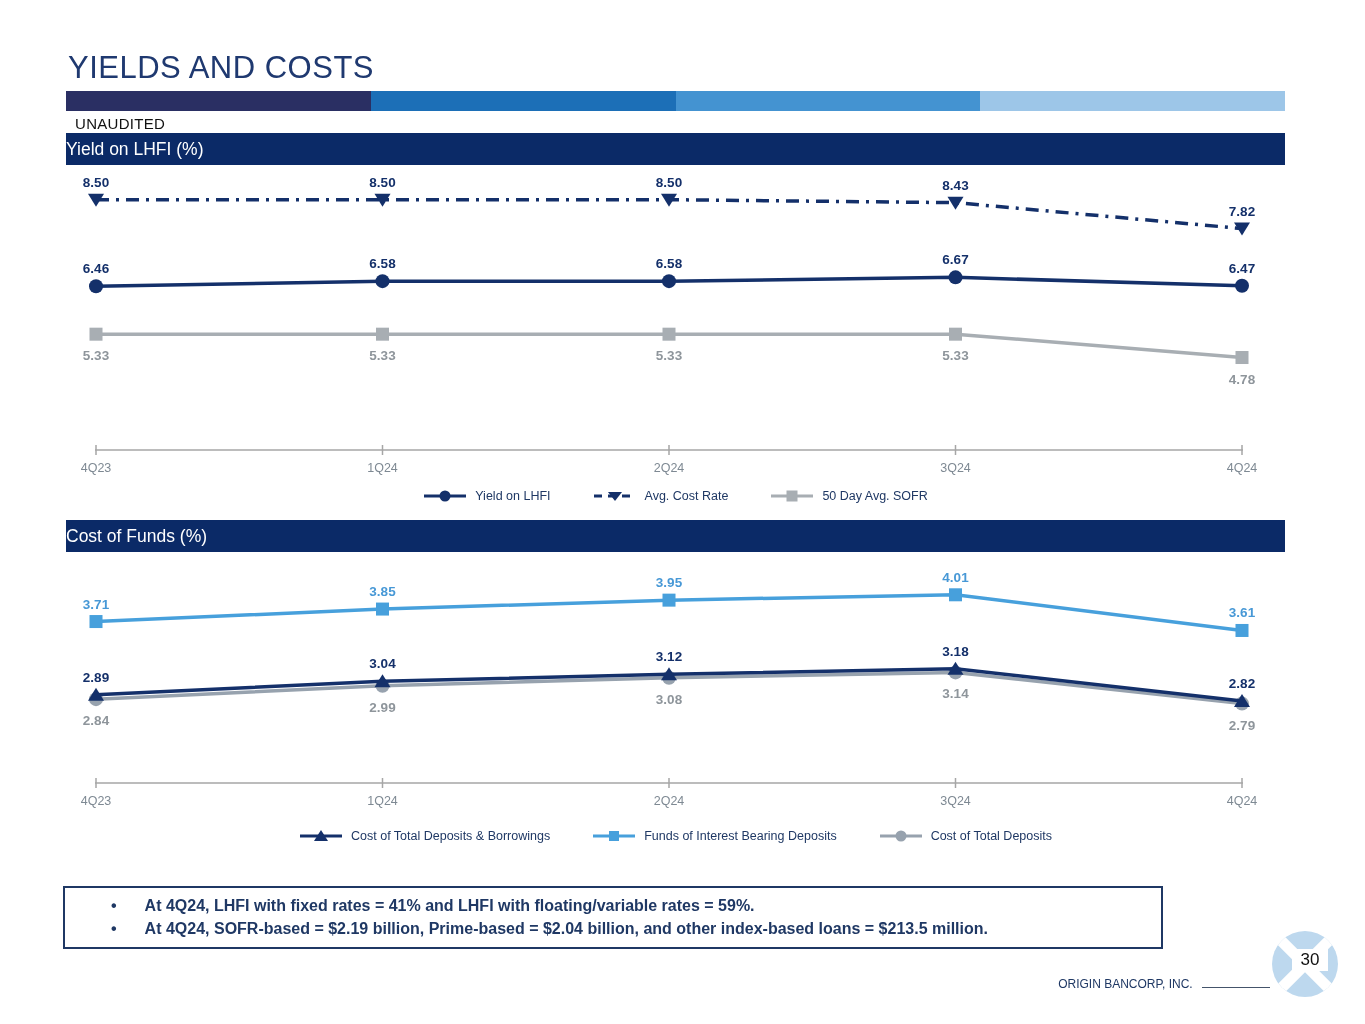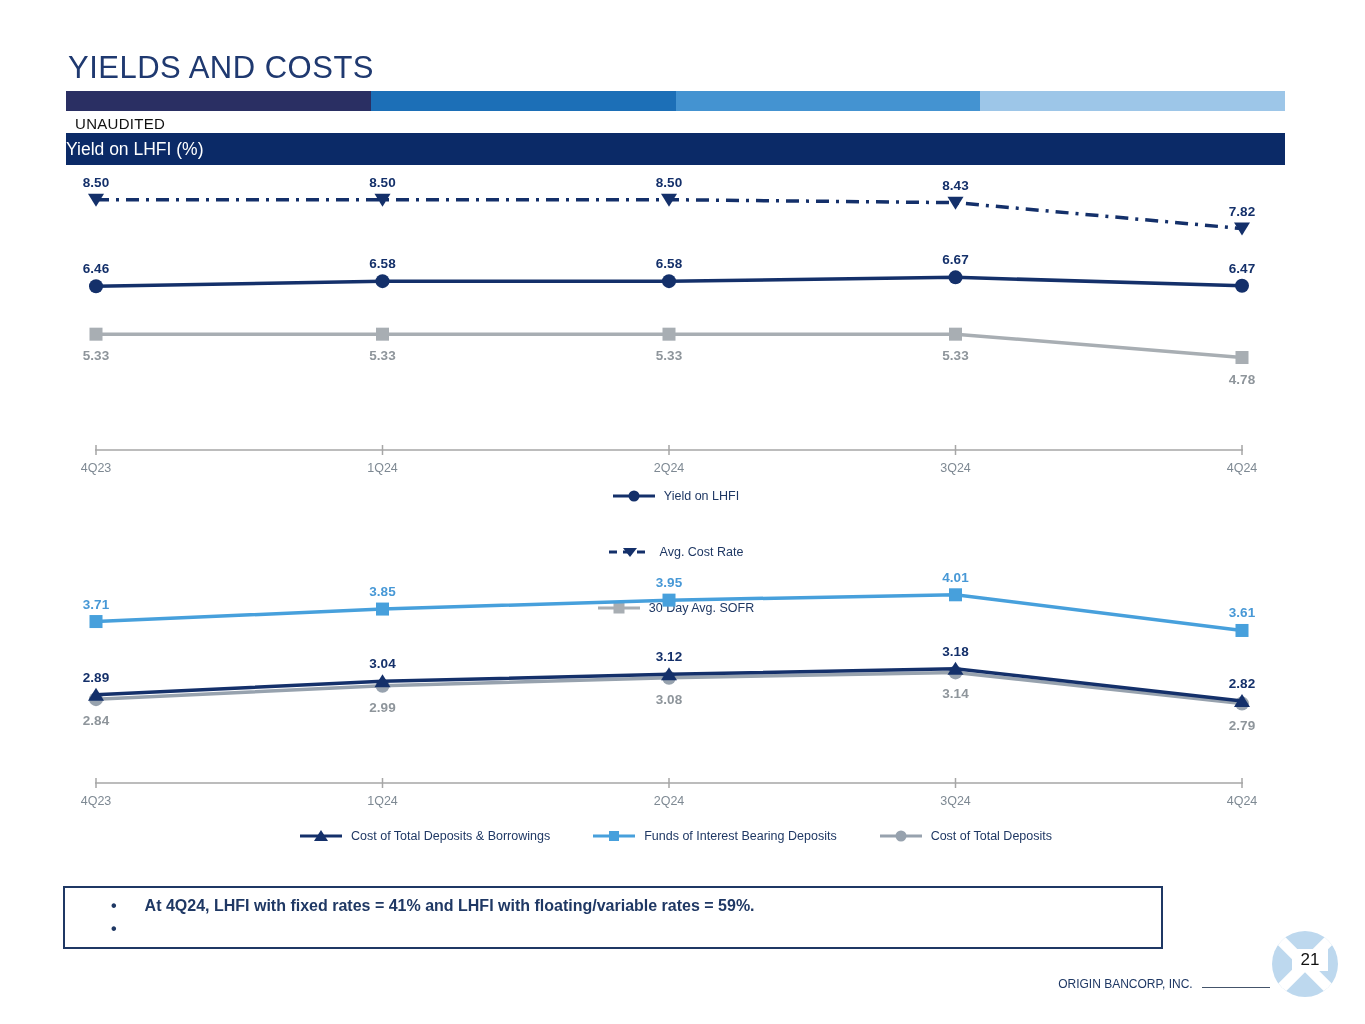--- a/index.html
+++ b/index.html
@@ -15,21 +15,21 @@
   .grad-seg{flex:1 1 25%;height:100%;}
   .unaudited{position:absolute;left:75px;top:115px;font-size:15px;color:#111;letter-spacing:.3px;}
   .chart-header{
     position:absolute;left:66px;width:1219px;height:32px;background:#0B2A67;
     color:#fff;font-size:17.5px;line-height:32px;
   }
   #chart1-header{top:133px;} #chart2-header{top:520px;}
   .chart-svg{position:absolute;left:66px;}
   #chart1-svg{top:165px;} #chart2-svg{top:552px;}
   .legend{position:absolute;left:66px;width:1219px;display:flex;justify-content:center;gap:42px;align-items:center;}
-  #chart1-legend{top:489px;flex-direction:column;} #chart2-legend{top:829px;align-items:center;}
+  #chart1-legend{top:489px;} #chart2-legend{top:829px;align-items:center;}
   .legend-item{display:flex;align-items:center;gap:8px;font-size:12.5px;color:#1F3864;}
   .note-box{
     position:absolute;left:63px;top:886px;width:1100px;box-sizing:border-box;
     border:2px solid #1F3864;padding:6px 10px 7px 46px;background:#fff;
   }
   .note-line{display:flex;gap:28px;font-size:16px;font-weight:bold;color:#1F3864;line-height:23px;}
   .note-bullet{flex:0 0 auto;}
   .footer-text{position:absolute;top:977px;right:95px;font-size:12px;color:#1F3864;white-space:nowrap;}
   .footer-underline{display:inline-block;width:68px;border-bottom:1.6px solid #44546A;margin-left:6px;vertical-align:baseline;}
   .logo{
@@ -117,24 +117,25 @@
         <line x1="1" y1="7" x2="43" y2="7" stroke="#14306A" stroke-width="3" stroke-dasharray="8 6"></line>
         <polygon points="15,3 29,3 22,12" fill="#14306A"></polygon>
       </svg>
       <span>Avg. Cost Rate</span>
     </div>
     <div class="legend-item">
       <svg width="44" height="14">
         <line x1="1" y1="7" x2="43" y2="7" stroke="#A8AEB3" stroke-width="3"></line>
         <rect x="16.5" y="1.5" width="11" height="11" fill="#A8AEB3"></rect>
       </svg>
-      <span>30 Day Avg. SOFR</span>
-    </div>
-  </div>
-
+      <span>50 Day Avg. SOFR</span>
+    </div>
+  </div>
+
+  <div class="chart-header" id="chart2-header">Cost of Funds (%)</div>
   <svg class="chart-svg" id="chart2-svg" width="1219" height="290">
       <line x1="29" y1="231" x2="1177" y2="231" stroke="#A6A6A6" stroke-width="1.5"></line>
       <line x1="30" y1="226" x2="30" y2="236" stroke="#A6A6A6" stroke-width="1.5"></line>
       <text x="30" y="253" text-anchor="middle" font-size="12.5" fill="#7E8993">4Q23</text>
       <line x1="316.5" y1="226" x2="316.5" y2="236" stroke="#A6A6A6" stroke-width="1.5"></line>
       <text x="316.5" y="253" text-anchor="middle" font-size="12.5" fill="#7E8993">1Q24</text>
       <line x1="603" y1="226" x2="603" y2="236" stroke="#A6A6A6" stroke-width="1.5"></line>
       <text x="603" y="253" text-anchor="middle" font-size="12.5" fill="#7E8993">2Q24</text>
       <line x1="889.5" y1="226" x2="889.5" y2="236" stroke="#A6A6A6" stroke-width="1.5"></line>
       <text x="889.5" y="253" text-anchor="middle" font-size="12.5" fill="#7E8993">3Q24</text>
@@ -198,26 +199,27 @@
     </div>
   </div>
 
   <div class="note-box">
     <div class="note-line">
       <span class="note-bullet">•</span>
       <span>At 4Q24, LHFI with fixed rates = 41% and LHFI with floating/variable rates = 59%.</span>
     </div>
     <div class="note-line">
       <span class="note-bullet">•</span>
+      <span>At 4Q24, SOFR-based = $2.19 billion, Prime-based = $2.04 billion, and other index-based loans = $213.5 million.</span>
     </div>
   </div>
 
   <div class="footer-text">
     <span>ORIGIN BANCORP, INC.</span>
     <span class="footer-underline"></span>
   </div>
   <div class="logo">
     <div class="band b1"></div>
     <div class="band b2"></div>
   </div>
-  <div class="page-num">21</div>
+  <div class="page-num">30</div>
 
 </div>
 
 </body></html>

